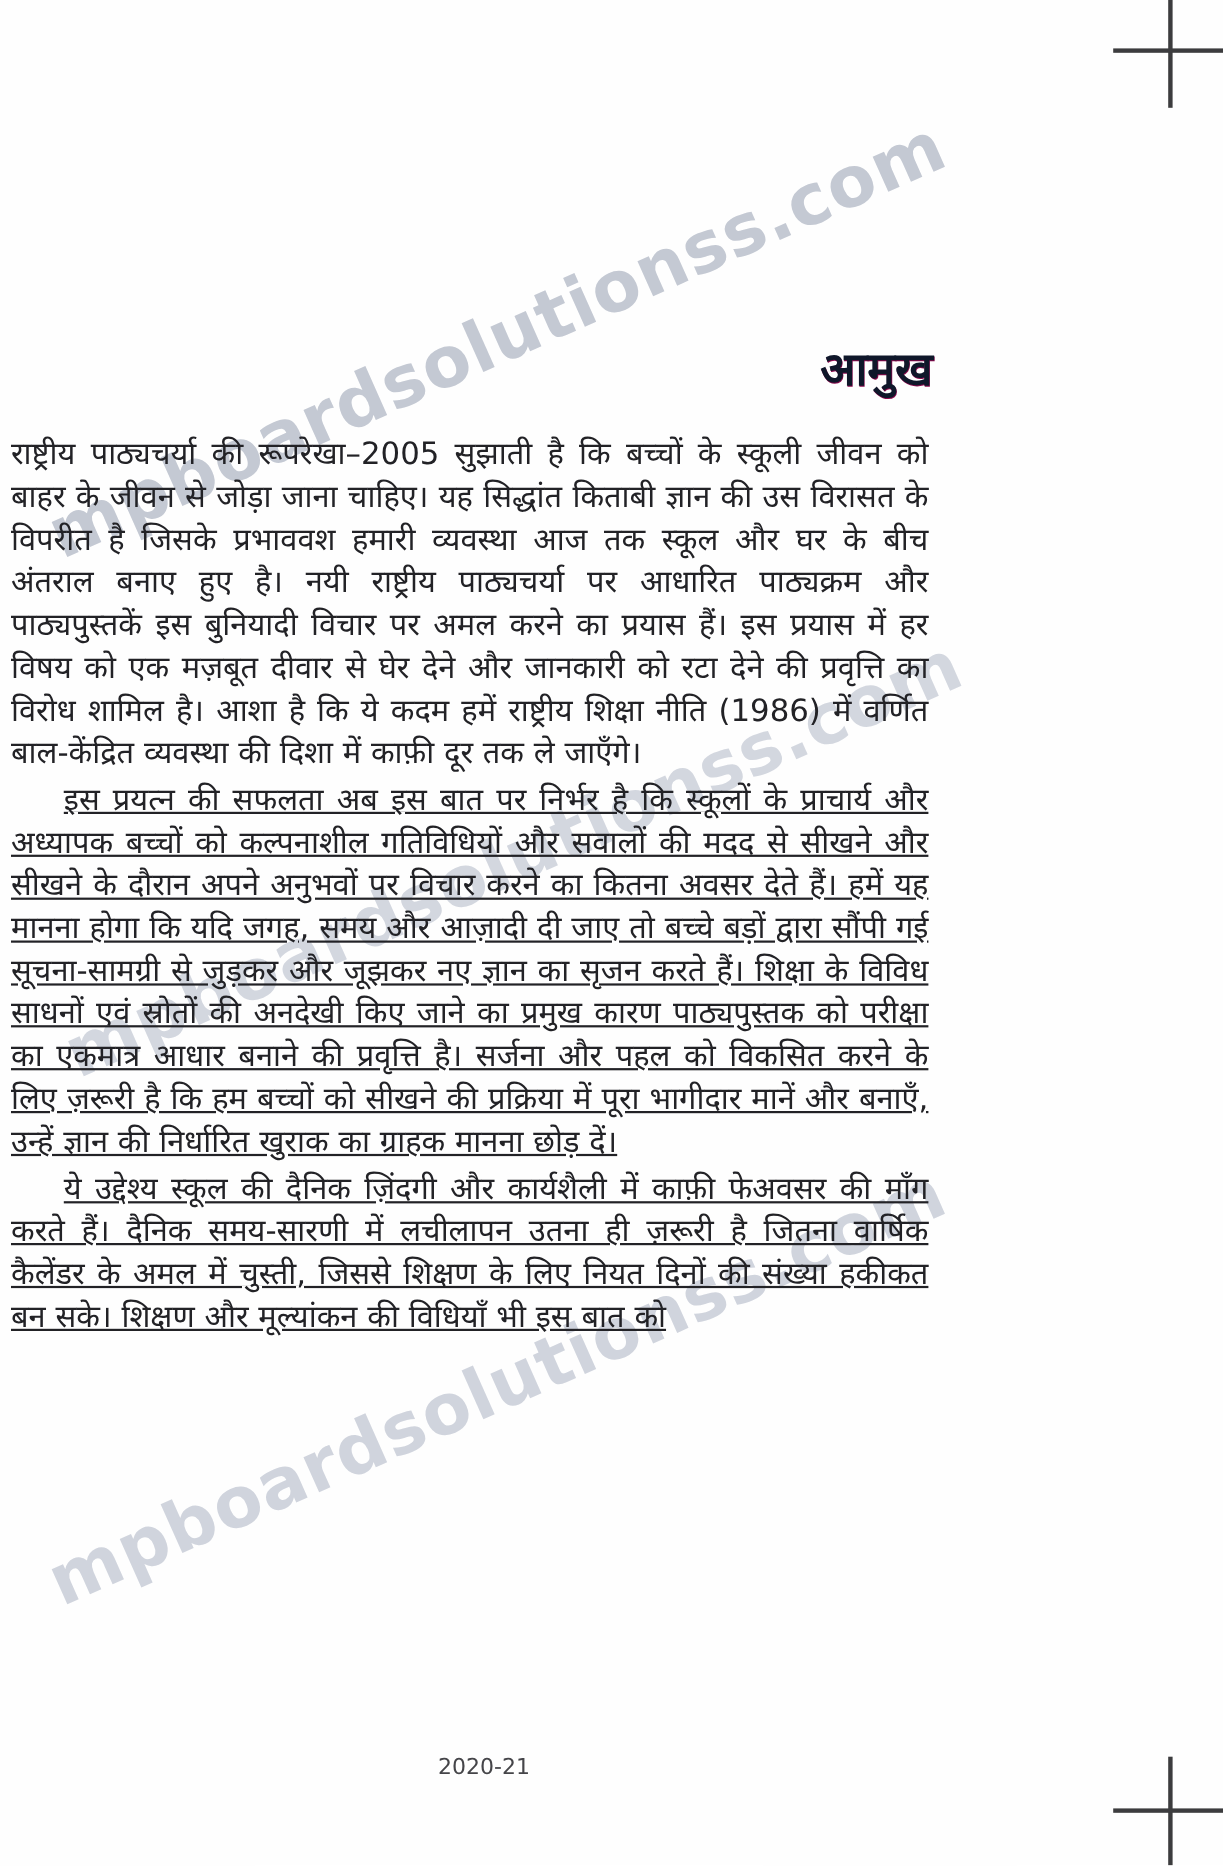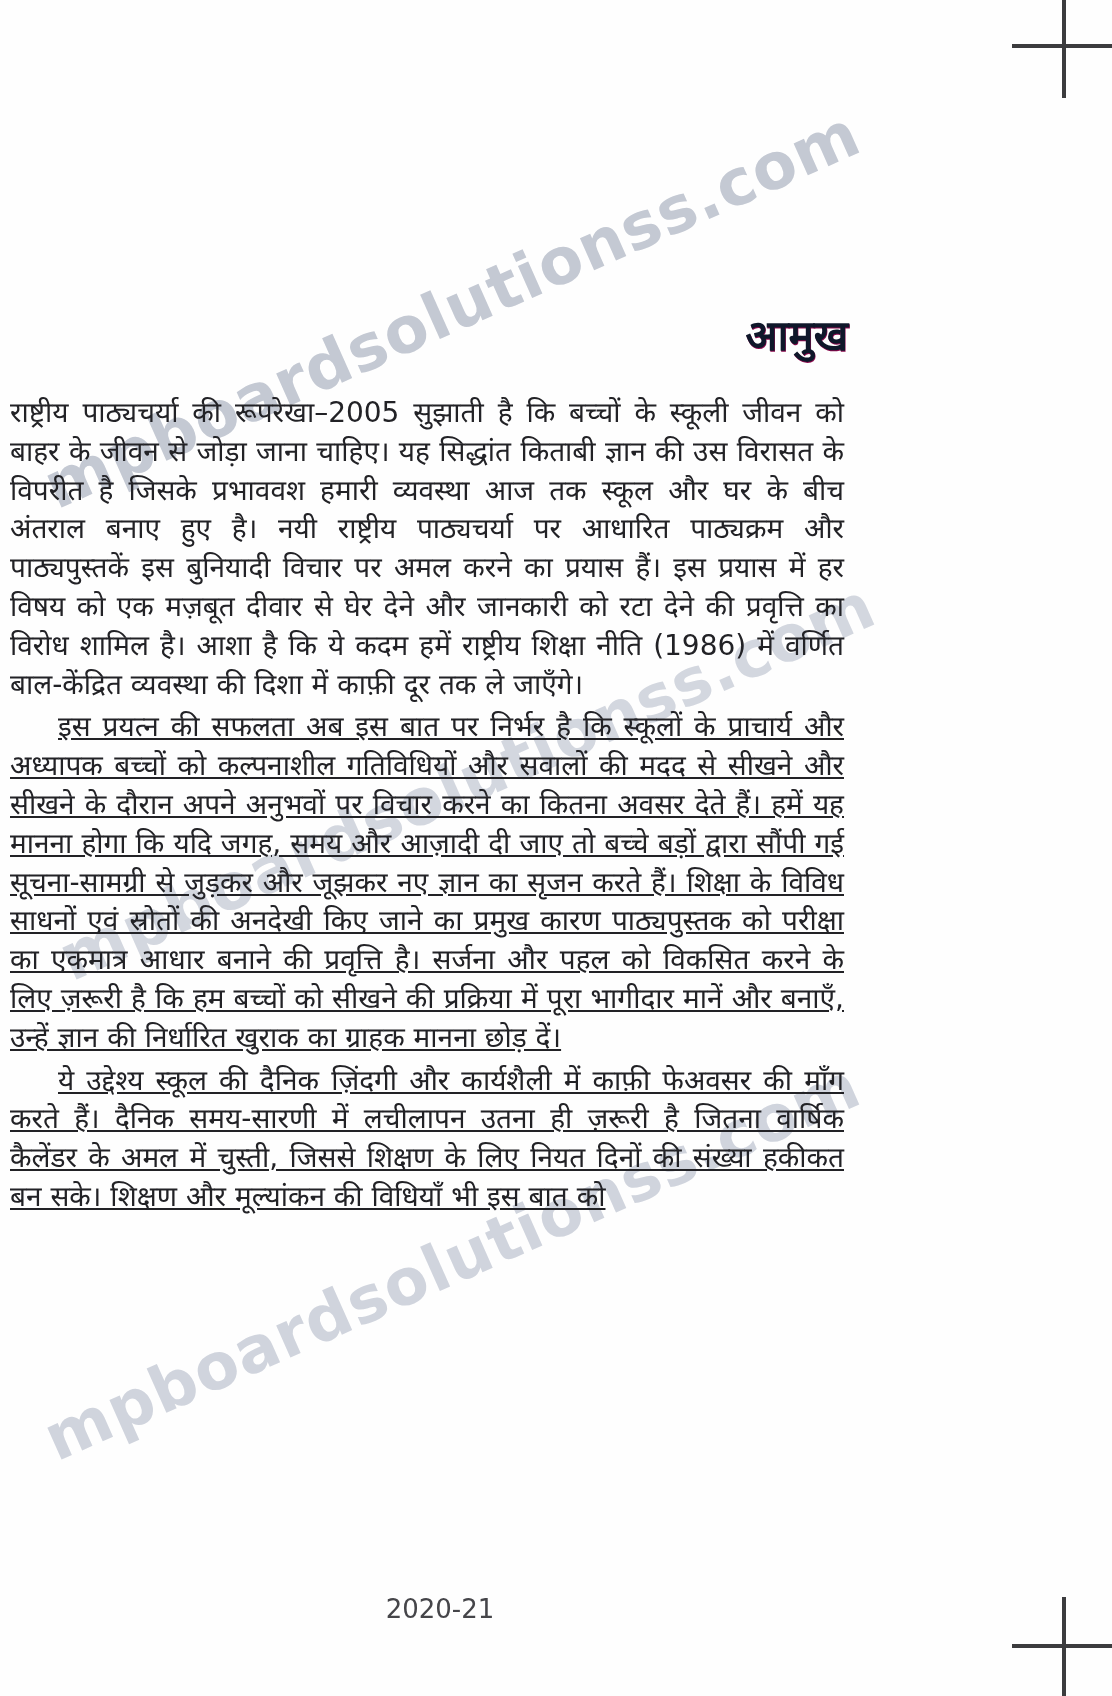--- a/index.html
+++ b/index.html
@@ -74,21 +74,21 @@
     margin-top: 1px;
     text-decoration: underline;
   }
 
   .footer {
     position: absolute;
     left: 6px;
     top: 1594px;
     width: 868px;
     text-align: center;
-    font-size: 26px;
+    font-size: 20px;
     color: #454549;
     z-index: 2;
   }
 </style>
 </head>
 <body>
 
 <div class="page">
 
   <div class="watermark wm-1">mpboardsolutionss.com</div>

